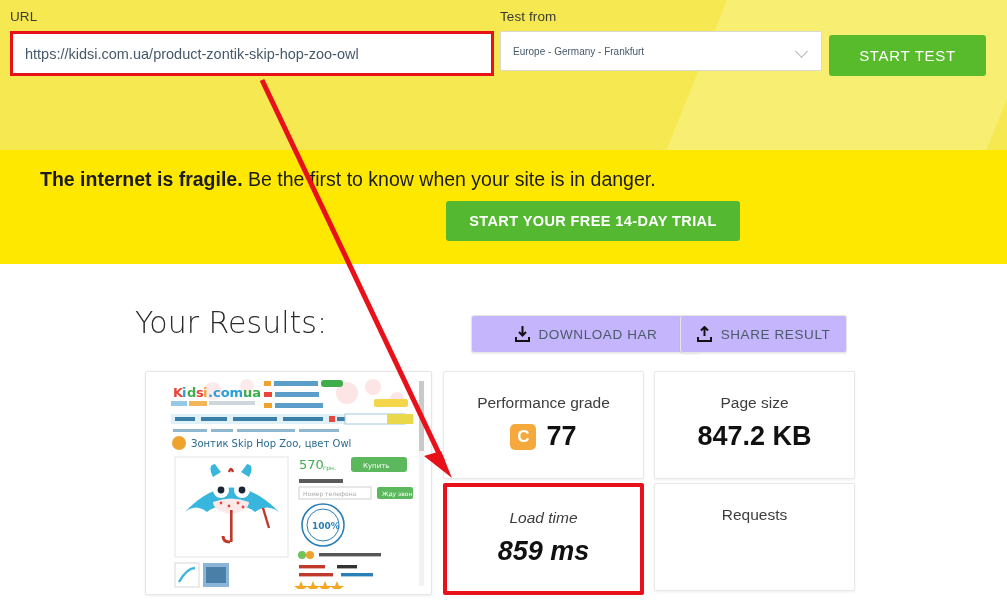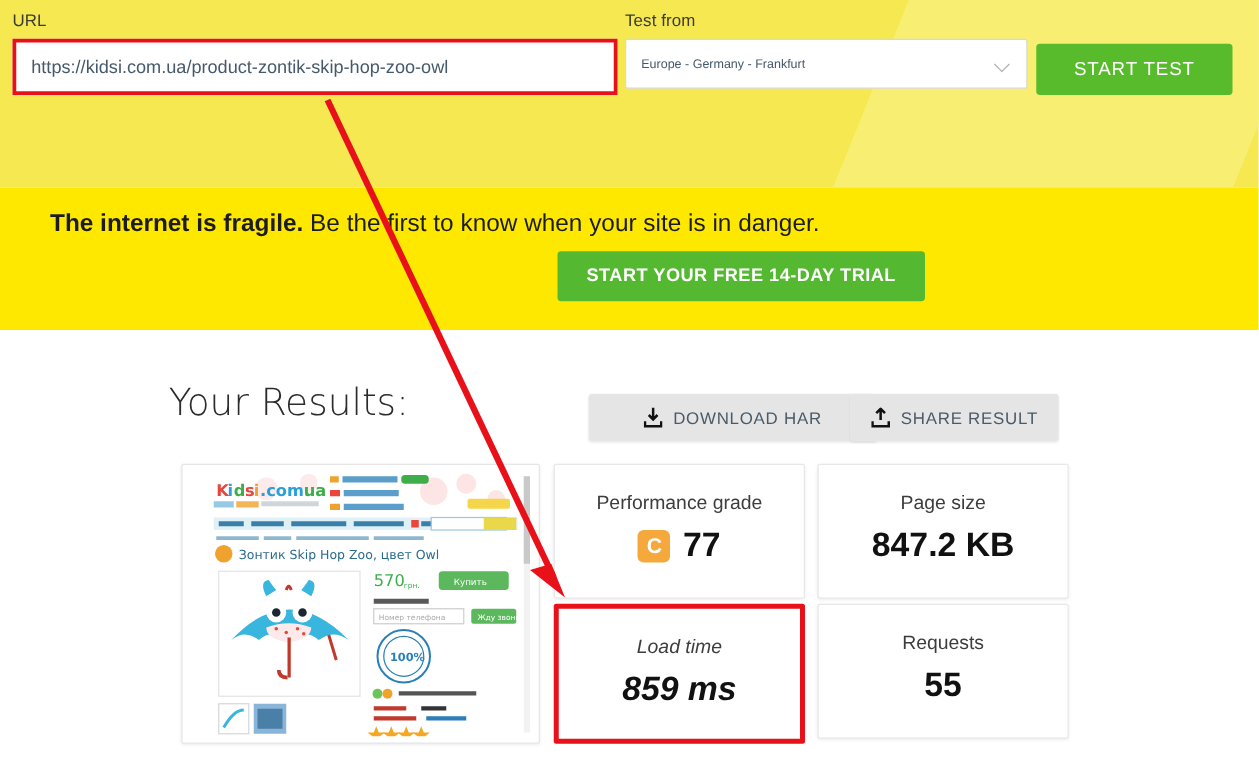--- a/index.html
+++ b/index.html
@@ -79,21 +79,21 @@
   .illus { position: absolute; left: 760px; top: 110px; width: 247px; height: 154px; }
   .deco { position:absolute; }
 
   
   .results-title {
     position: absolute; left: 135px; top: 305px;
     font-size: 30px; color: #2b2b2b; font-weight: 300;
     font-family: "DejaVu Sans", sans-serif;
   }
   .act-btn {
-    position: absolute; height: 38px; background:#e5e5e5;
+    position: absolute; height: 38px; background:#c4b5fd;
     border: 1px solid #e6e6e6; border-radius: 3px;
     display: flex; align-items: center; justify-content: center; gap: 9px;
     box-shadow: 0 1px 2px rgba(0,0,0,.07); cursor: pointer;
   }
   .act-btn .lbl { font-size: 13.5px; color: #4a5a68; letter-spacing: .6px; }
   #btn-har   { left: 471px; top: 315px; width: 230px; }
   #btn-share { left: 680px; top: 315px; width: 167px; }
 
   .thumb-card {
     position: absolute; left: 145px; top: 371px; width: 287px; height: 224px;
@@ -313,21 +313,20 @@
     <div class="c-value">847.2 KB</div>
   </div>
 
   <div class="card hl" id="card-loadtime">
     <div class="c-label">Load time</div>
     <div class="c-value">859 ms</div>
   </div>
 
   <div class="card" id="card-requests">
     <div class="c-label">Requests</div>
-    <div class="c-value">55</div>
   </div>
 
   <svg class="arrow-overlay" viewBox="0 0 1007 612">
     <line x1="262" y1="80" x2="443" y2="462" stroke="#e8111a" stroke-width="5"></line>
     <polygon points="452,478 424,456 441,451" fill="#e8111a"></polygon>
   </svg>
 
 </div>
 
 </body></html>

